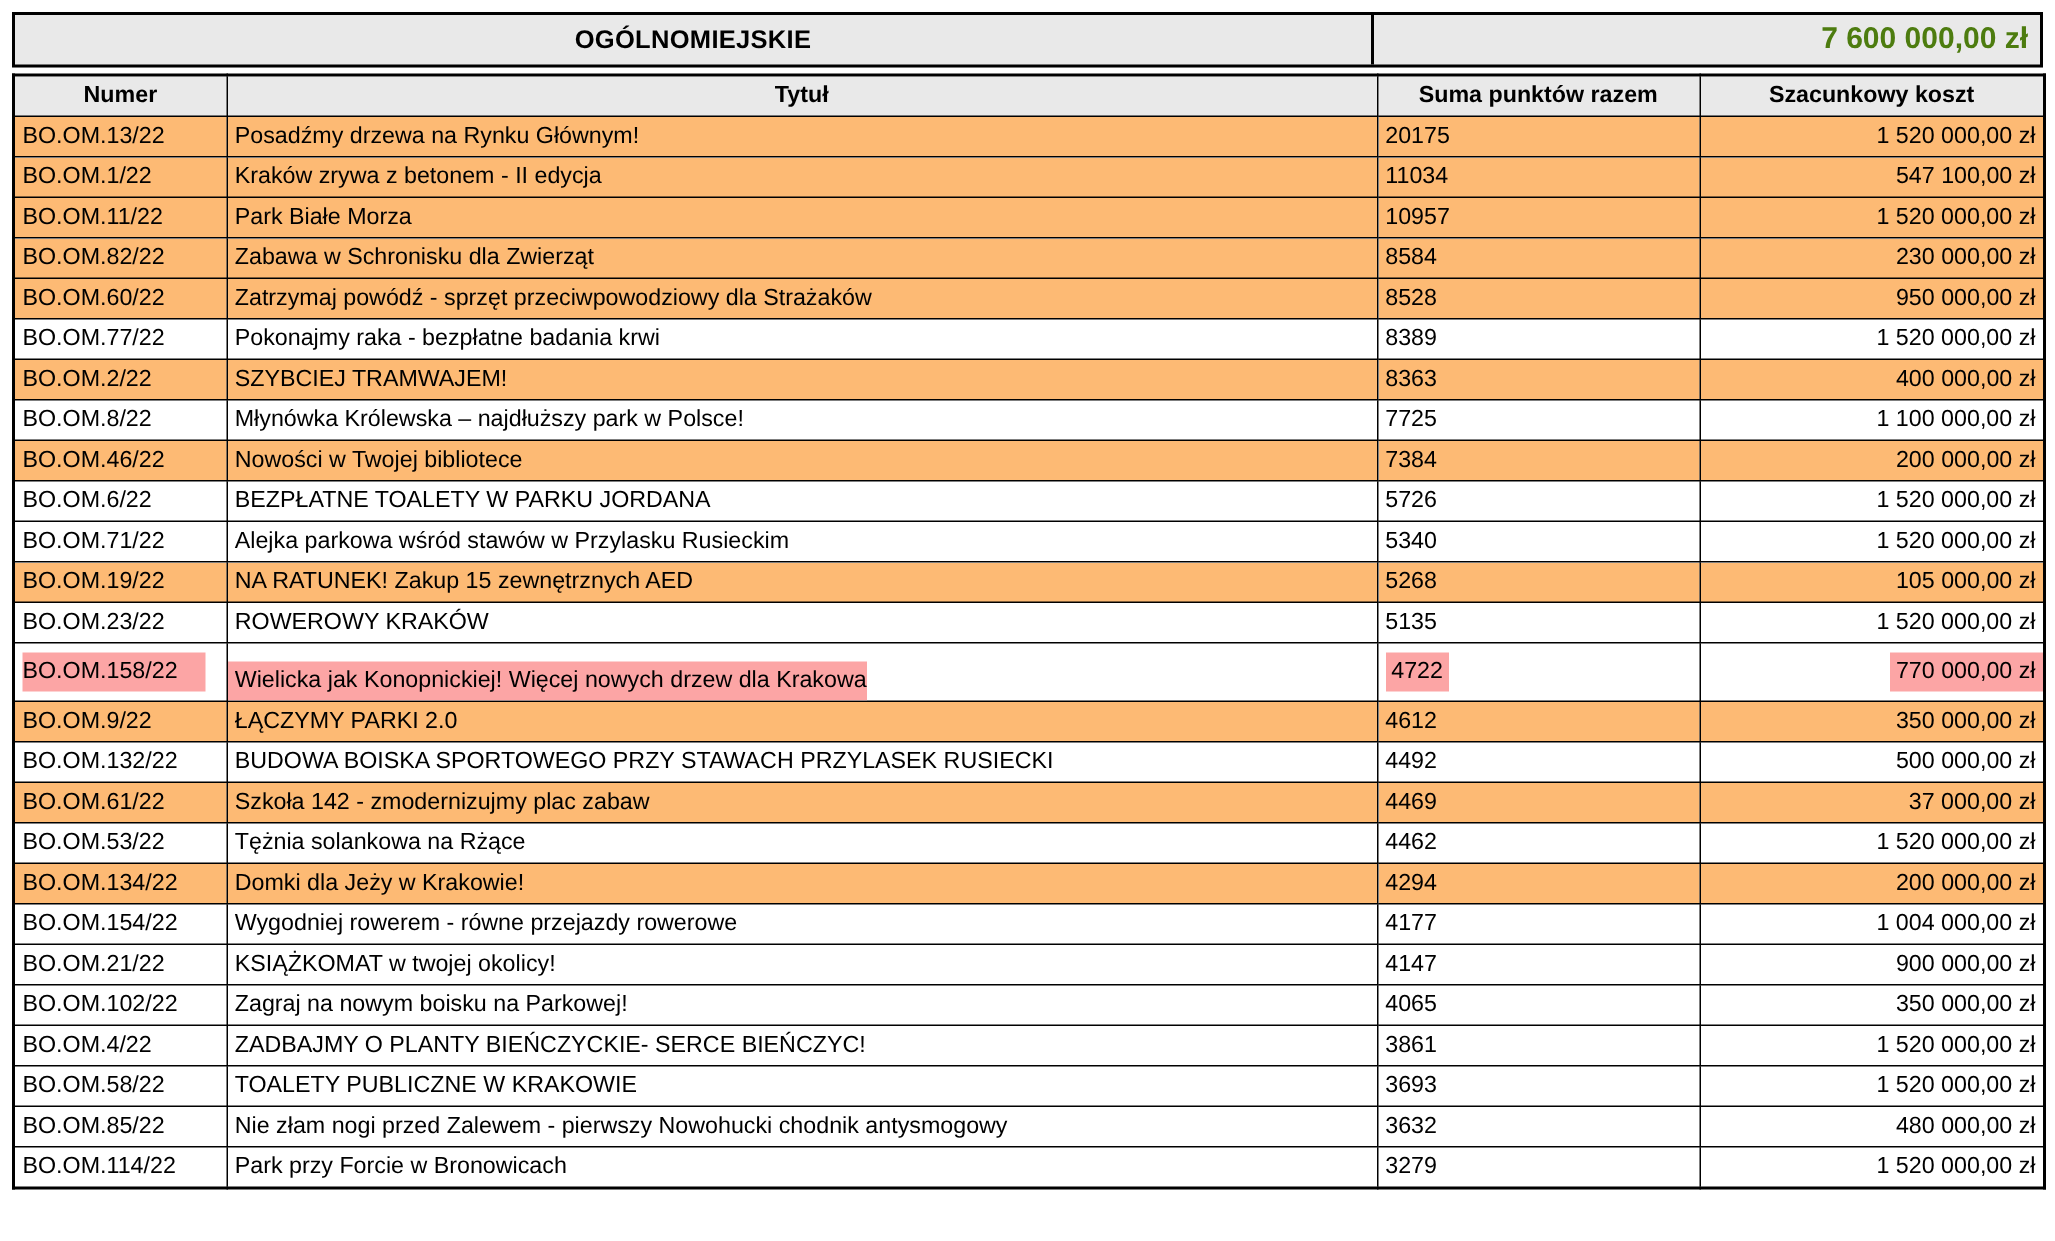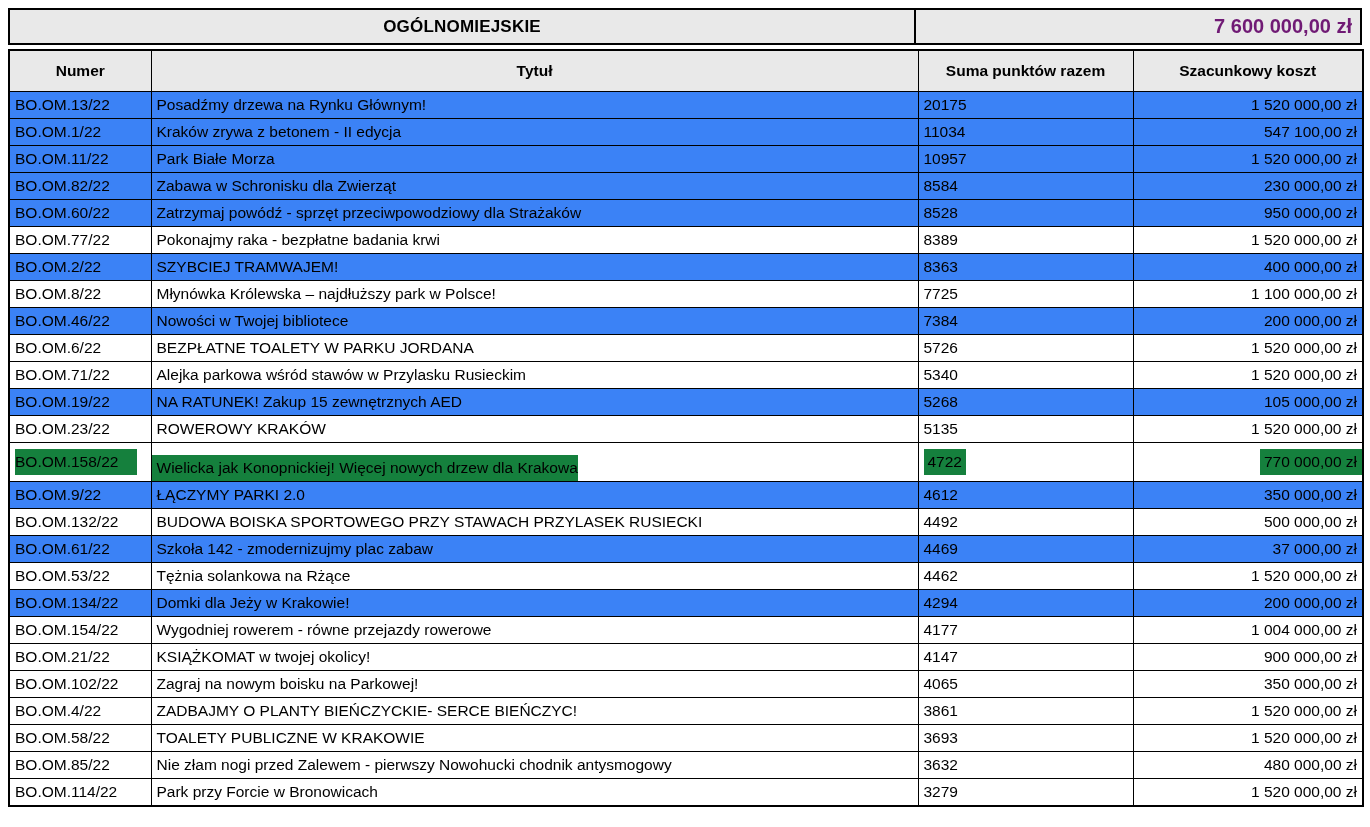--- a/index.html
+++ b/index.html
@@ -36,21 +36,21 @@
     letter-spacing: 0.2px;
   }
   .total-cell {
     flex: 1;
     display: flex;
     align-items: center;
     justify-content: flex-end;
     padding-right: 8px;
     font-weight: bold;
     font-size: 20px;
-    color: #701a75;
+    color: #4d7c0f;
   }
   .gap { height: 4px; }
   
   table.projects {
     border-collapse: collapse;
     width: 1354px;
     table-layout: fixed;
     border: 2px solid #000000;
   }
   .projects th, .projects td {
@@ -60,29 +60,29 @@
     font-size: 15.5px;
     line-height: 26px;
     overflow: hidden;
     white-space: nowrap;
     vertical-align: middle;
   }
   .projects th {
     background: #e9e9e9;
     font-weight: bold;
     text-align: center;
-    height: 41px;
+    height: 27px;
   }
   td.numer  { text-align: left; }
   td.tytul  { text-align: left; }
   td.punkty { text-align: left; }
   td.koszt  { text-align: right; }
-  tr.pink td { background: #3b82f6; }
+  tr.pink td { background: #fdba74; }
   
-  .sel { background: #15803d; }
+  .sel { background: #fca5a5; }
   .sel-numer  { display: inline-block; width: 122px; }
   .sel-tytul  { display: inline-block; margin-left: -5px; padding-left: 5px; margin-top: 12px; }
   .sel-punkty { display: inline-block; padding: 0 4px; }
   .sel-koszt  { display: inline-block; margin-right: -5px; padding-right: 5px; padding-left: 4px; }
 </style>
 </head>
 <body>
 
 <div class="page">
 

